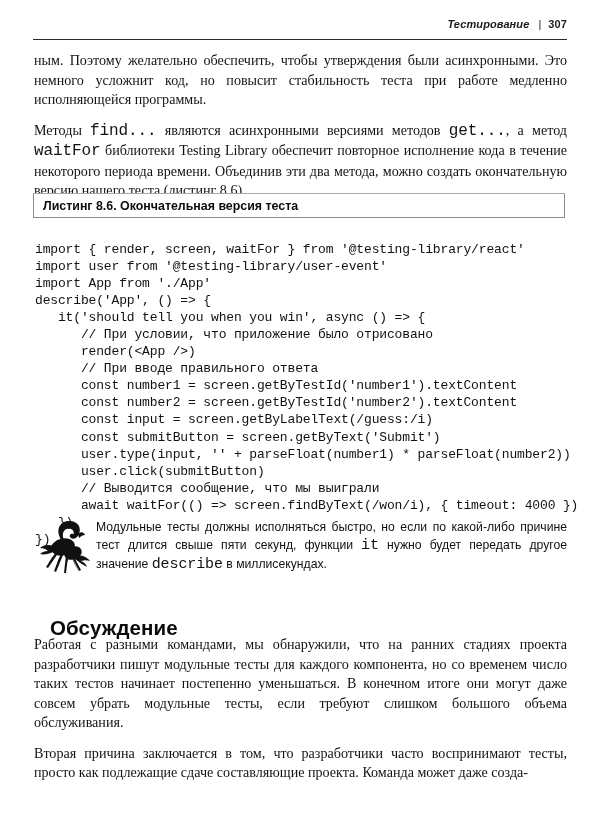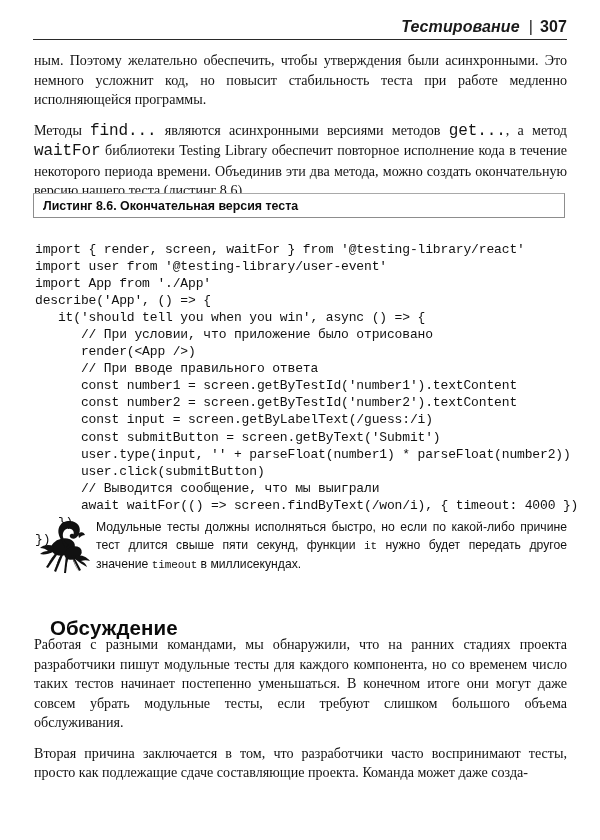--- a/index.html
+++ b/index.html
@@ -26,21 +26,21 @@
   
   .runhead {
     position: absolute;
     left: 34px;
     top: 18px;
     width: 533px;
     text-align: right;
     font-family: "Liberation Sans", sans-serif;
     font-style: italic;
     font-weight: bold;
-    font-size: 16px;
+    font-size: 11px;
     letter-spacing: 0.1px;
     color: #1a1a1a;
     white-space: nowrap;
   }
   .runhead .sep {
     display: inline-block;
     padding: 0 7px 0 9px;
     font-style: normal;
     font-weight: normal;
   }
@@ -141,21 +141,21 @@
     top: 6px;
     width: 471px;
     font-family: "Liberation Sans", sans-serif;
     font-size: 12.2px;
     line-height: 18.2px;
     text-align: justify;
     color: #111111;
   }
   .note .note-text code.inl {
     font-family: "Liberation Mono", monospace;
-    font-size: 11px;
+    font-size: 15px;
   }
 
   
   h2.sect {
     position: absolute;
     left: 34px;
     top: 600px;
     margin: 16px;
     font-family: "Liberation Sans", sans-serif;
     font-weight: bold;
@@ -230,21 +230,21 @@
           <path d="M31 42 C30 48 29 54 29 60 C30 53 31 47 33 43 Z"></path>
           <path d="M36 42 C38 48 40 53 43 58 C39 52 37 47 36 43 Z"></path>
 
           <path d="M21 37 L10 53 L12 54 L23 38 Z"></path>
           <path d="M25 40 L18 57 L20 58 L27 41 Z"></path>
           <path d="M30 41 L28 59 L30 59 L32 42 Z"></path>
           <path d="M35 41 L43 57 L45 56 L37 41 Z"></path>
         </g>
       </svg>
     </div>
-    <div class="note-text"><span>Модульные тесты должны исполняться быстро, но если по какой-либо причине тест длится свыше пяти секунд, функции </span><code class="inl">it</code><span> нужно будет передать другое значение </span><code class="inl">timeout</code><span> в миллисекундах.</span></div>
+    <div class="note-text"><span>Модульные тесты должны исполняться быстро, но если по какой-либо причине тест длится свыше пяти секунд, функции </span><code class="inl">it</code><span> нужно будет передать другое значение </span><code class="inl">describe</code><span> в миллисекундах.</span></div>
   </div>
 
   <h2 class="sect">Обсуждение</h2>
 
   <div class="body-col2">
     <p class="para">Работая с разными командами, мы обнаружили, что на ранних стадиях проекта разработчики пишут модульные тесты для каждого компонента, но со временем число таких тестов начинает постепенно уменьшаться. В конечном итоге они могут даже совсем убрать модульные тесты, если требуют слишком большого объема обслуживания.</p>
     <p class="para">Вторая причина заключается в том, что разработчики часто воспринимают тесты, просто как подлежащие сдаче составляющие проекта. Команда может даже созда-</p>
   </div>
 
 </div>

